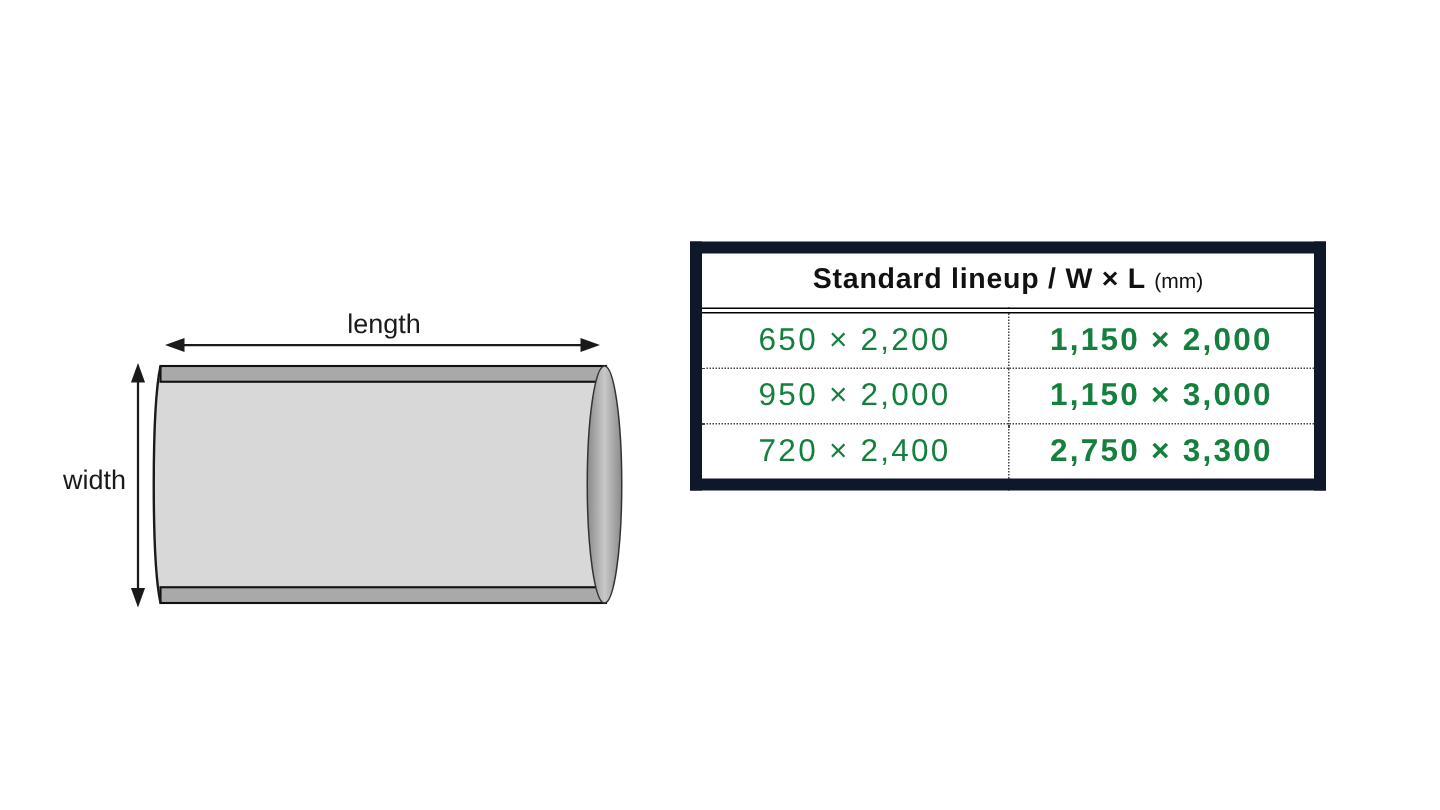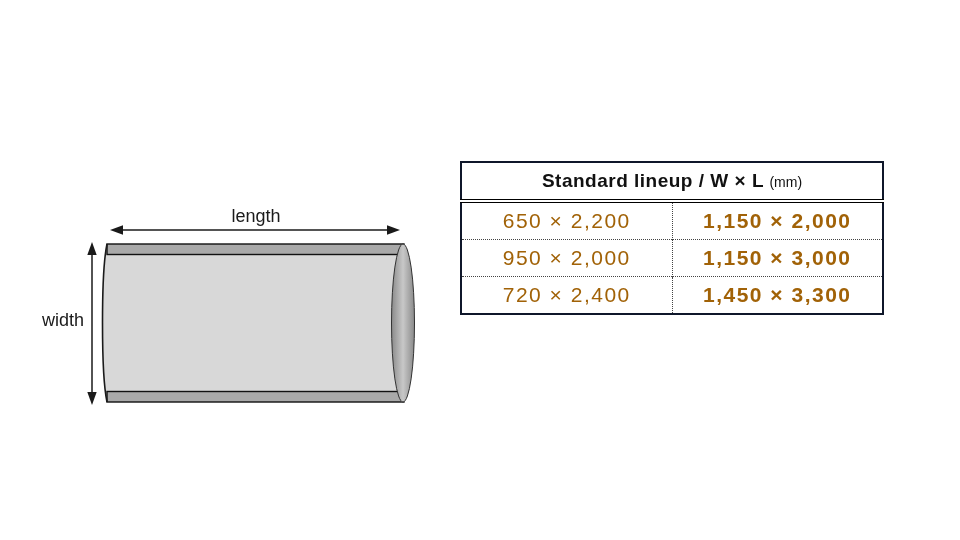--- a/index.html
+++ b/index.html
@@ -30,21 +30,21 @@
     fill: #1a1a1a;
   }
   table.lineup {
     position: absolute;
     left: 460px;
     top: 161px;
     width: 424px;
     border-collapse: collapse;
     table-layout: fixed;
     background: #ffffff;
-    border: 2px solid #0f172a;
+    border: 8px solid #0f172a;
   }
   table.lineup th {
     height: 36px;
     padding: 0;
     text-align: center;
     vertical-align: middle;
     font-size: 19px;
     font-weight: bold;
     color: #111111;
     border-bottom: 4px double #000000;
@@ -54,21 +54,21 @@
     font-size: 14px;
     font-weight: normal;
     letter-spacing: 0;
   }
   table.lineup td {
     height: 36px;
     padding: 0;
     text-align: center;
     vertical-align: middle;
     font-size: 21px;
-    color: #a16207;
+    color: #15803d;
     letter-spacing: 1.5px;
   }
   table.lineup td + td { border-left: 1px dotted #444444; font-weight: bold; }
   table.lineup tbody tr + tr td { border-top: 1px dotted #444444; }
 </style>
 </head>
 <body>
 
 <div class="canvas">
 
@@ -122,18 +122,18 @@
       <tr>
         <td>650 × 2,200</td>
         <td>1,150 × 2,000</td>
       </tr>
       <tr>
         <td>950 × 2,000</td>
         <td>1,150 × 3,000</td>
       </tr>
       <tr>
         <td>720 × 2,400</td>
-        <td>1,450 × 3,300</td>
+        <td>2,750 × 3,300</td>
       </tr>
     </tbody>
   </table>
 
 </div>
 
 </body></html>

